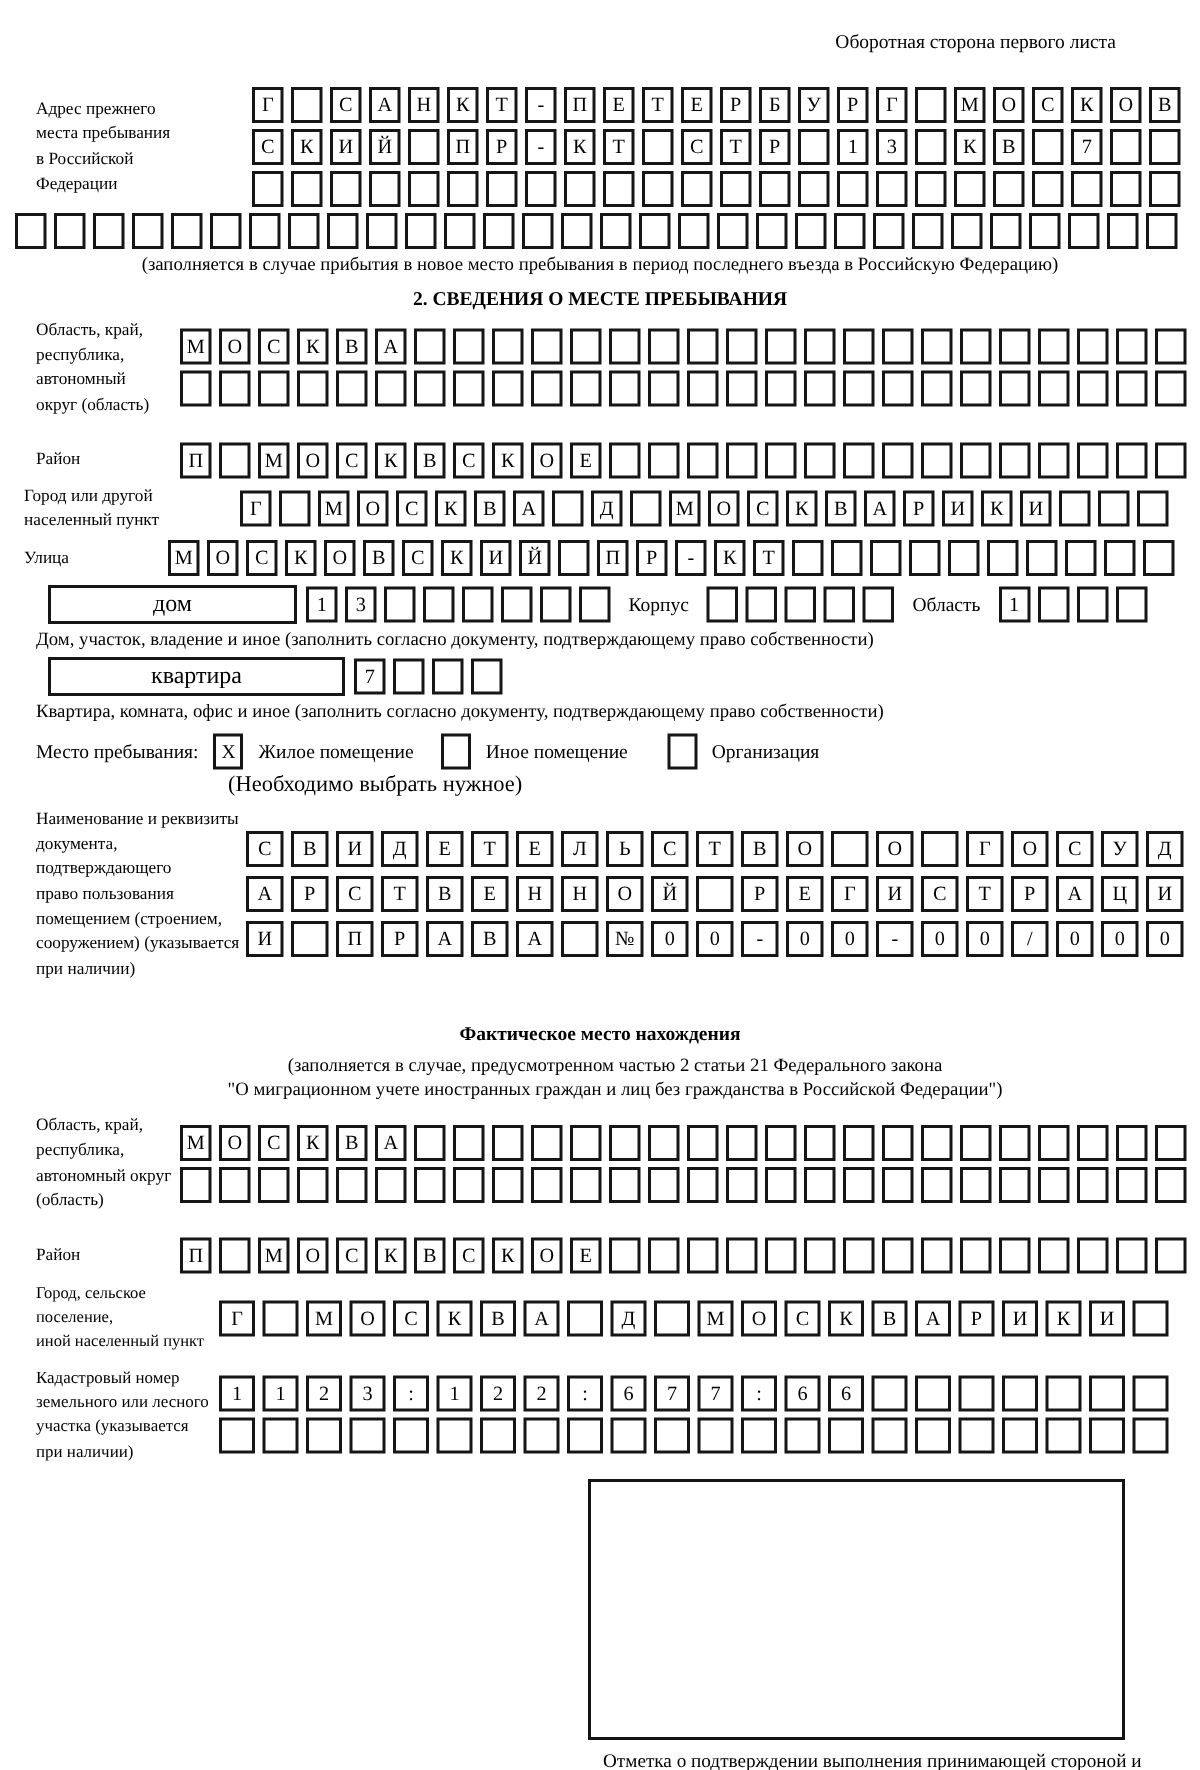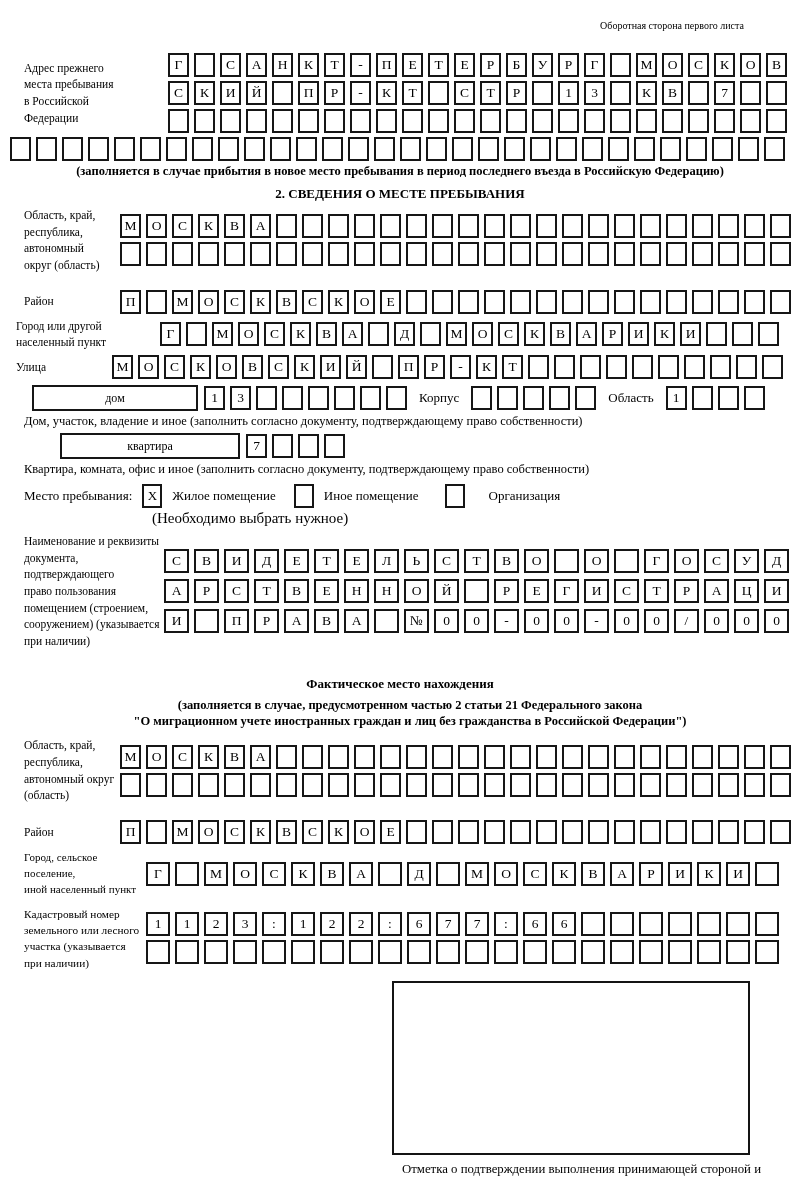--- a/index.html
+++ b/index.html
@@ -1,42 +1,42 @@
 <!DOCTYPE html>
 <html><head>
 <meta charset="utf-8">
 <style>
   html,body{margin:0;padding:0;background:#fff;}
   body{
     width:800px;min-height:1180px;box-sizing:border-box;
     font-family:"Liberation Serif","DejaVu Serif",serif;
     color:#000;padding-top:20px;position:relative;overflow:hidden;
   }
-  .right-note{text-align:right;padding-right:56px;font-size:10px;}
+  .right-note{text-align:right;padding-right:56px;font-size:13px;}
   .row{display:flex;align-items:center;margin-left:24px;position:relative;}
   .lbl{font-size:11.5px;line-height:1.45;white-space:pre-line;flex:0 0 auto;}
   .w144{width:144px;}
   .w96{width:96px;}
   .w140{width:140px;}
   .w122{width:122px;}
   .cells{display:flex;gap:5px;flex:0 0 auto;}
   .cellcol{display:flex;flex-direction:column;gap:4px;}
   .cell{
     width:21px;height:24px;box-sizing:border-box;border:2px solid #161616;
     display:flex;align-items:center;justify-content:center;
     font-size:13.5px;background:#fff;flex:0 0 auto;
   }
   .cell.w{width:25px;}
   .cell.m{width:24px;}
   .fullrow{margin-left:10px;margin-top:4px;}
   .cap{font-size:12.5px;}
-  .cap-c{text-align:center;margin-top:3px;font-weight:bold;}
+  .cap-c{text-align:center;margin-top:3px;}
   .cap-l{margin:3px 0 2px 24px;}
   .h-main{text-align:center;font-weight:bold;font-size:13px;margin:7px 0 5px 0;}
-  .namebox{border:2px solid #161616;box-sizing:border-box;height:26px;display:flex;align-items:center;justify-content:center;font-size:12px;background:#fff;}
+  .namebox{border:2px solid #161616;box-sizing:border-box;height:26px;display:flex;align-items:center;justify-content:center;font-size:16px;background:#fff;}
   .inline-lbl{font-size:13px;line-height:26px;padding:0 6px;white-space:nowrap;}
   .mt4{margin-top:4px;margin-left:16px;} .mt6{margin-top:6px;} .mt8{margin-top:8px;} .mt16{margin-top:16px;}
   .stay{display:flex;align-items:center;gap:10px;margin-left:24px;margin-top:7px;font-size:13px;}
   .chk{width:20px;height:24px;box-sizing:border-box;border:2px solid #161616;display:flex;align-items:center;justify-content:center;font-size:13px;background:#fff;}
   .stay-note{font-size:15px;margin:2px 0 0 152px;}
   .stamp-wrap{margin:10px 0 0 384px;width:395px;}
   .stamp-box{width:358px;height:174px;border:2px solid #141414;box-sizing:border-box;margin-left:8px;background:#fff;}
   .stamp-cap{font-size:12.8px;text-align:center;margin-top:6px;line-height:1.35;}
   .caption2{line-height:1.3;padding-left:20px;}
 </style>
@@ -351,38 +351,38 @@
   <div class="cells">
       <span class="cell">1</span>
       <span class="cell"></span>
       <span class="cell"></span>
       <span class="cell"></span>
     </div>
 </div>
 <div class="cap cap-l">Дом, участок, владение и иное (заполнить согласно документу, подтверждающему право собственности)</div>
 
 <div class="row mt4" style="margin-left:32px;gap:6px;">
-  <div class="namebox" style="width:180px;margin-left:28px;">квартира</div>
+  <div class="namebox" style="width:198px;">квартира</div>
   <div class="cells">
       <span class="cell">7</span>
       <span class="cell"></span>
       <span class="cell"></span>
       <span class="cell"></span>
     </div>
 </div>
 <div class="cap cap-l">Квартира, комната, офис и иное (заполнить согласно документу, подтверждающему право собственности)</div>
 
 <div class="stay">
   <span>Место пребывания:</span>
   <span class="chk">X</span>
   <span>Жилое помещение</span>
   <span class="chk" style="margin-left:8px;"></span>
   <span>Иное помещение</span>
   <span class="chk" style="margin-left:16px;"></span>
-  <span style="margin-left:14px;">Организация</span>
+  <span style="">Организация</span>
 </div>
 <div class="stay-note">(Необходимо выбрать нужное)</div>
 
 <div class="row mt6">
   <div class="lbl w140">Наименование и реквизиты
 документа, подтверждающего
 право пользования
 помещением (строением,
 сооружением) (указывается
 при наличии)</div>

